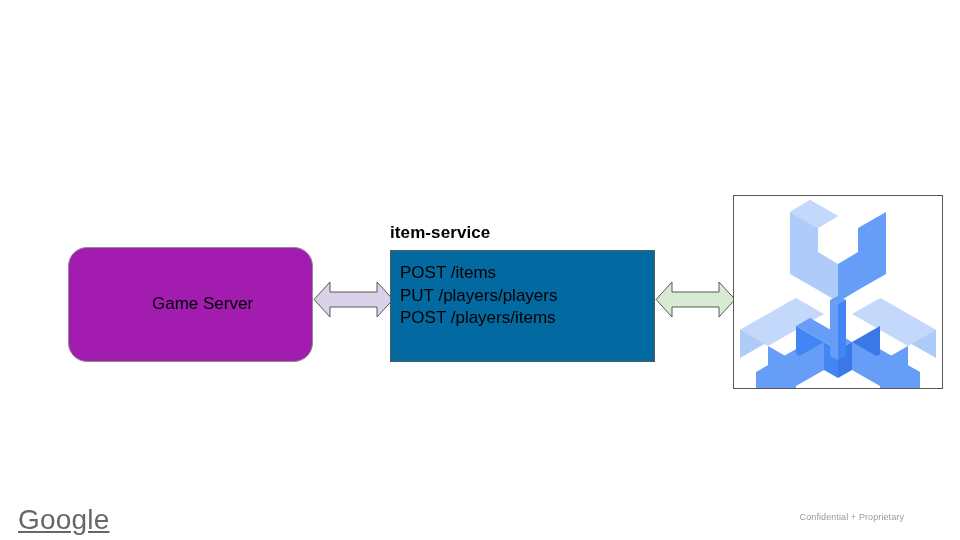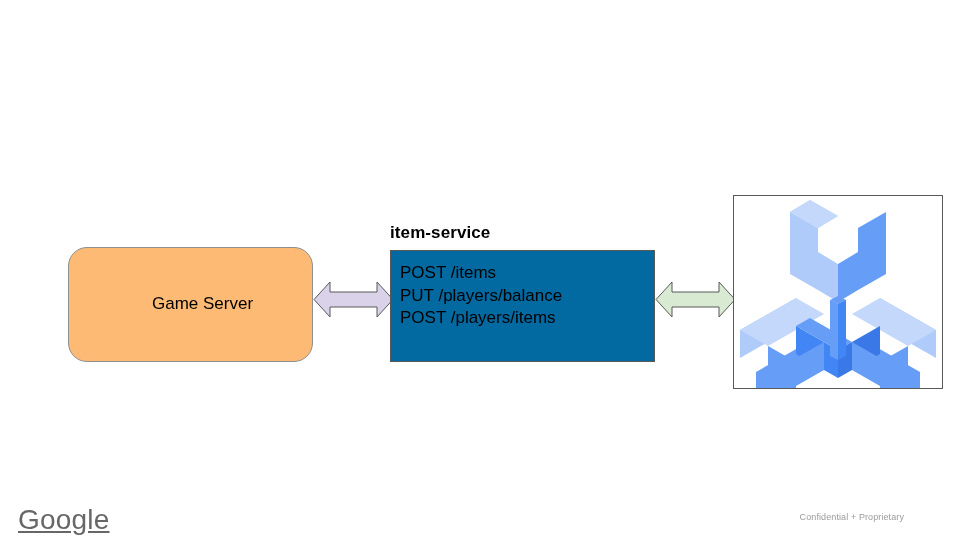--- a/index.html
+++ b/index.html
@@ -20,21 +20,21 @@
     overflow: hidden;
   }
 
   
   #game-server-box {
     position: absolute;
     left: 68px;
     top: 247px;
     width: 245px;
     height: 115px;
-    background: #fdba74;
+    background: #a21caf;
     border: 1px solid #8f8f8f;
     border-radius: 19px;
     box-sizing: border-box;
     display: flex;
     align-items: center;
     justify-content: center;
     padding-left: 24px;
   }
   #game-server-box .node-label {
     font-size: 17px;
@@ -143,21 +143,21 @@
   <div id="arrow-game-to-item" class="bidi-arrow">
     <svg viewBox="0 0 79 37" preserveAspectRatio="none">
       <polygon points="0,18.5 16,1 16,11 63,11 63,1 79,18.5 63,36 63,26 16,26 16,36" fill="#d9d2e9" stroke="#595959" stroke-width="1" stroke-linejoin="miter"></polygon>
     </svg>
   </div>
 
   <div id="item-service-title">item-service</div>
 
   <div id="item-service-box">
     <div class="endpoint-line">POST /items</div>
-    <div class="endpoint-line">PUT /players/balance</div>
+    <div class="endpoint-line">PUT /players/players</div>
     <div class="endpoint-line">POST /players/items</div>
   </div>
 
   <div id="arrow-item-to-storage" class="bidi-arrow">
     <svg viewBox="0 0 79 37" preserveAspectRatio="none">
       <polygon points="0,18.5 16,1 16,11 63,11 63,1 79,18.5 63,36 63,26 16,26 16,36" fill="#d9ead3" stroke="#595959" stroke-width="1" stroke-linejoin="miter"></polygon>
     </svg>
   </div>
 
   <div id="storage-frame">

